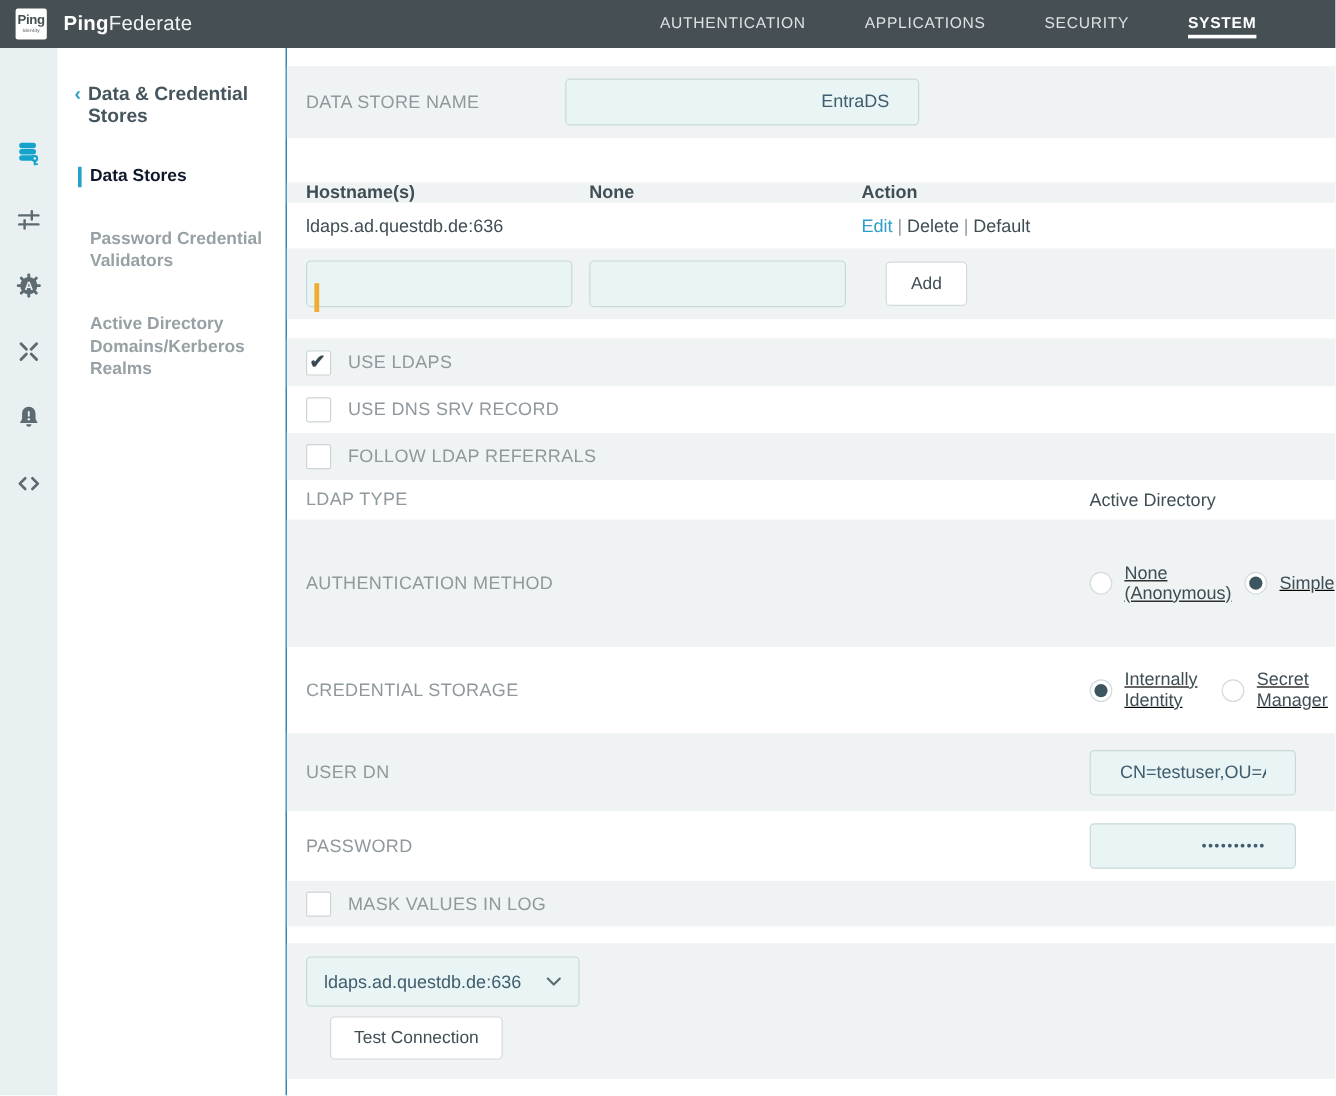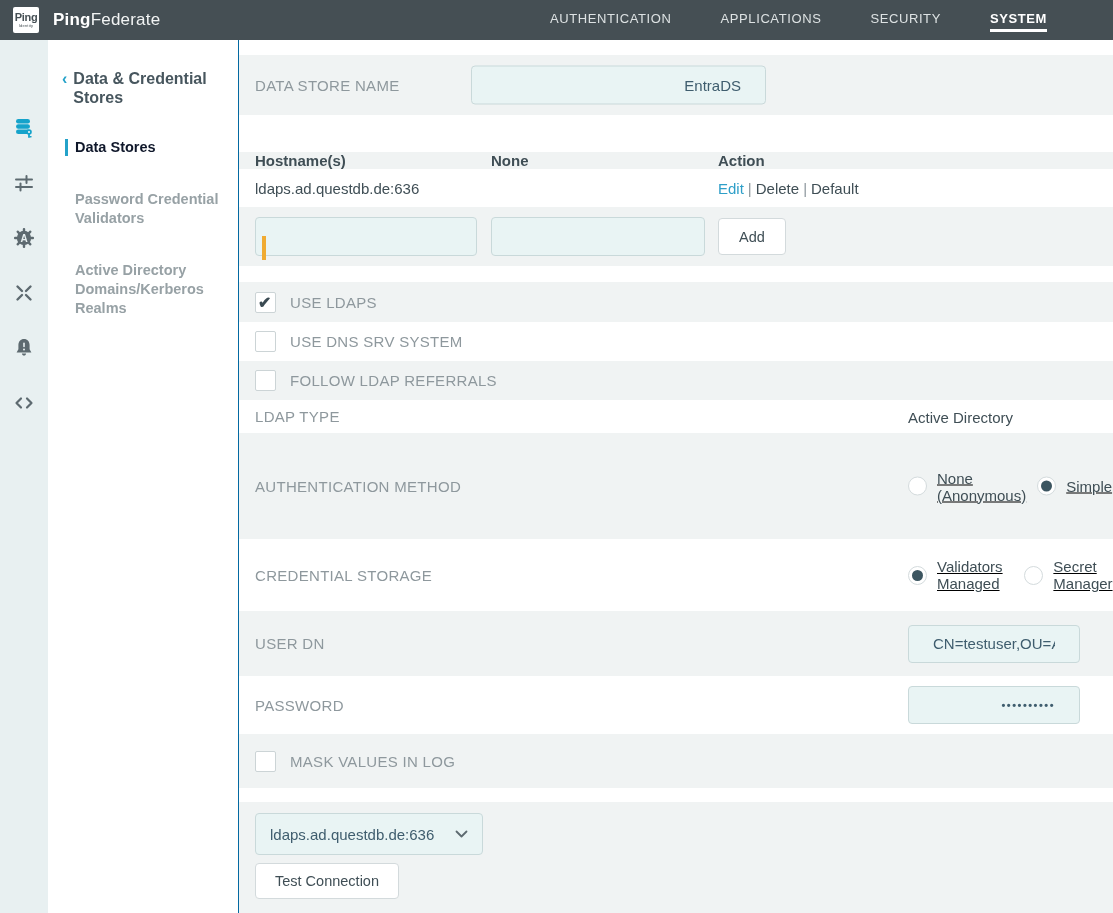--- a/index.html
+++ b/index.html
@@ -49,21 +49,21 @@
   .gap1 { height:37px; } .gap2 { height:16px; } .gap3 { height:14px; }
   .thead { height:17px; }
   .trow { height:38px; }
   .tinputs { height:59px; }
   .cbrow-a { height:40px; } .cbrow-b { height:39px; } .cbrow-c { height:39px; }
   .ldaptype { height:33px; }
   .auth { height:106px; }
   .cred { height:72px; }
   .userdn { height:65px; }
   .pwd { height:58px; }
-  .mask { height:54px; }
+  .mask { height:38px; }
   .bottom { height:113px; display:block; padding:11px 16px 0 16px; }
 
   .field-label { font-size:15px; color:#8e989d; letter-spacing:0.3px; }
   .ctrl { position:absolute; left:669px; top:50%; transform:translateY(-50%); }
 
   .text-input { background:#e9f4f4; border:1px solid #c9d9da; border-radius:4px;
     font-family:"Liberation Sans", sans-serif; font-size:15px; color:#3f5d6e;
     padding:0 24px; outline:none;text-align:right; }
   .dsn-input { position:absolute; left:232px; top:50%; transform:translateY(-50%);
     width:295px; height:39px; }
@@ -73,21 +73,21 @@
   .th { font-size:15px; font-weight:bold; color:#3f4e55; }
   .td { font-size:15px; color:#3f4e55; }
   .action-link { color:#2e9fc8; cursor:pointer; }
   .action-plain { color:#3f4e55; cursor:pointer; }
   .action-sep { color:#8e989d; padding:0 4px; }
   .host-input-wrap { position:relative; width:222px; }
   .host-input { width:222px; height:39px; }
   .text-caret { position:absolute; left:7px; top:8px; width:4px; height:24px; background:#f0ab32; }
   .tags-input { width:214px; height:39px; }
   .btn { background:#fff; border:1px solid #d3dadc; border-radius:4px;
-    font-family:"Liberation Sans", sans-serif; font-size:14.5px; color:#3f4e55; cursor:pointer; }
+    font-family:"Liberation Sans", sans-serif; font-size:14.5px; color:#3f4e55; cursor:pointer;margin-left:20px; }
   .add-btn { width:68px; height:37px; }
 
   
   .checkbox { width:21px; height:21px; background:#fff; border:1px solid #ccd4d6; border-radius:2px;
     display:inline-block; position:relative; cursor:pointer; flex:none; }
   .checkbox.checked::after { content:'✔'; position:absolute; left:2px; top:0px;
     font-size:16px; font-weight:bold; color:#3a4a52; line-height:20px; }
   .cb-label { margin-left:14px; font-size:15px; color:#8e989d; letter-spacing:0.3px; }
   .radio-group { display:flex; flex-direction:row; gap:11px;text-decoration:underline; }
   .radio-row { display:flex; align-items:center; gap:10px; cursor:pointer; }
@@ -239,21 +239,21 @@
     </div>
 
     <div class="gap2"></div>
 
     <div class="row gray cbrow-a">
       <span class="checkbox checked"></span>
       <span class="cb-label">USE LDAPS</span>
     </div>
     <div class="row cbrow-b">
       <span class="checkbox"></span>
-      <span class="cb-label">USE DNS SRV SYSTEM</span>
+      <span class="cb-label">USE DNS SRV RECORD</span>
     </div>
     <div class="row gray cbrow-c">
       <span class="checkbox"></span>
       <span class="cb-label">FOLLOW LDAP REFERRALS</span>
     </div>
 
     <div class="row ldaptype">
       <span class="field-label">LDAP TYPE</span>
       <span class="ctrl ldap-value">Active Directory</span>
     </div>
@@ -274,21 +274,21 @@
           <span class="radio-label">Client TLS Certificate</span>
         </div>
       </div>
     </div>
 
     <div class="row cred">
       <span class="field-label">CREDENTIAL STORAGE</span>
       <div class="ctrl radio-group">
         <div class="radio-row">
           <span class="radio checked"></span>
-          <span class="radio-label">Validators Managed</span>
+          <span class="radio-label">Internally Identity</span>
         </div>
         <div class="radio-row">
           <span class="radio"></span>
           <span class="radio-label">Secret Manager</span>
         </div>
       </div>
     </div>
 
     <div class="row gray userdn">
       <span class="field-label">USER DN</span>

